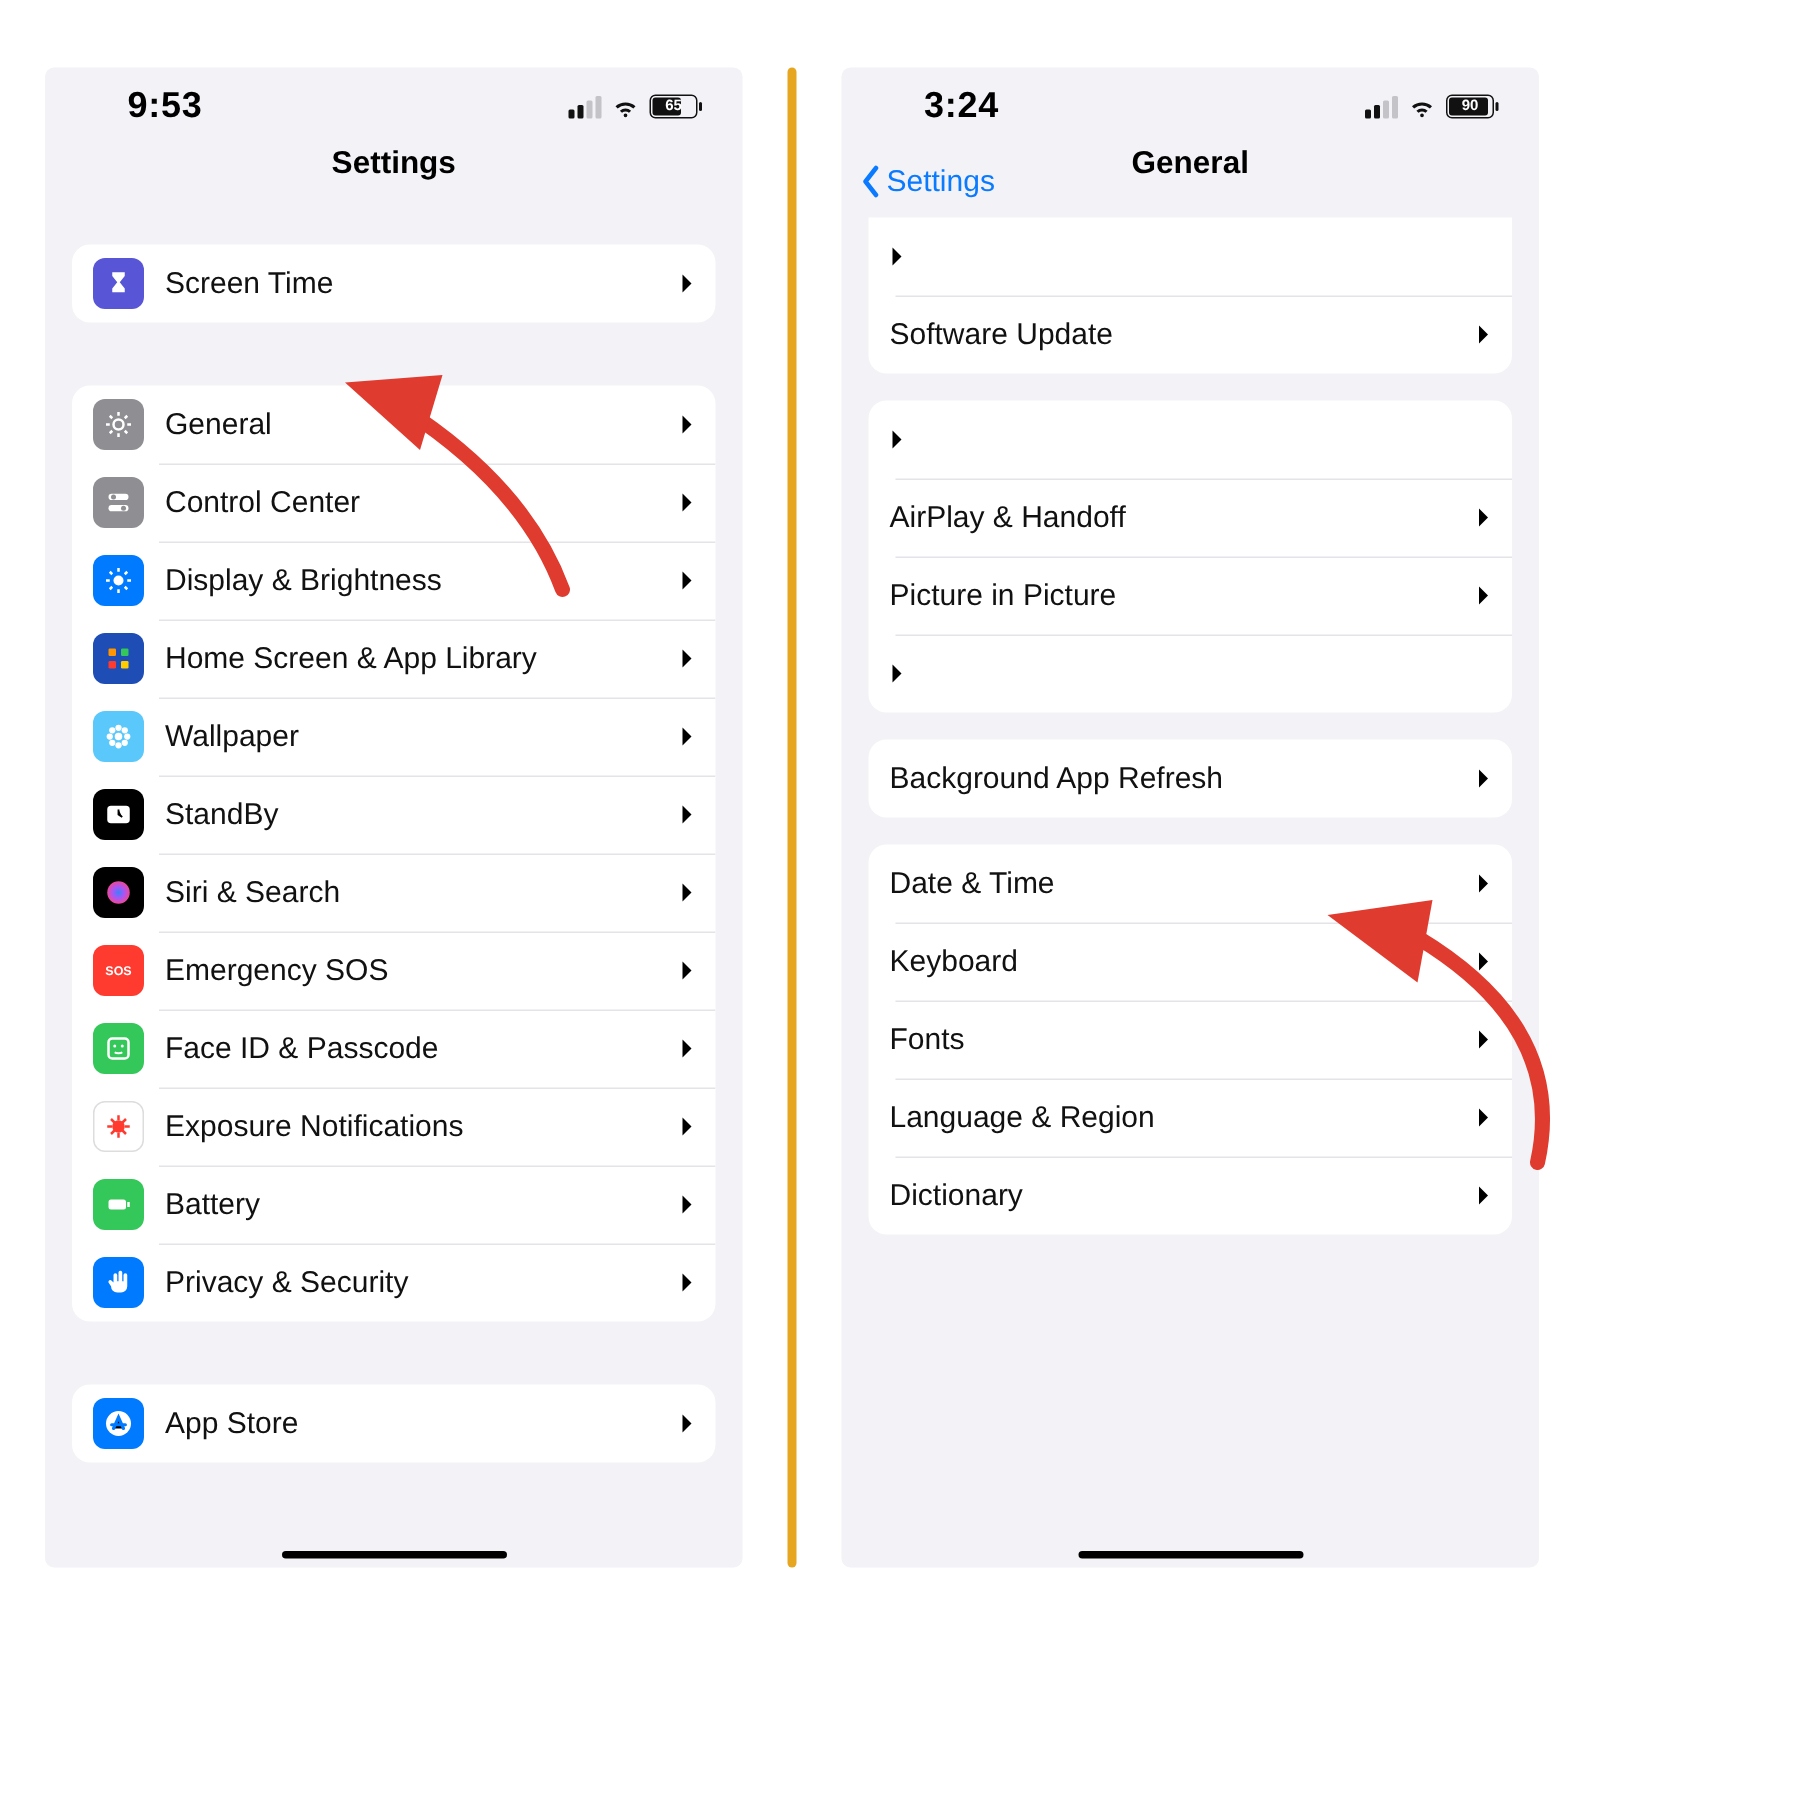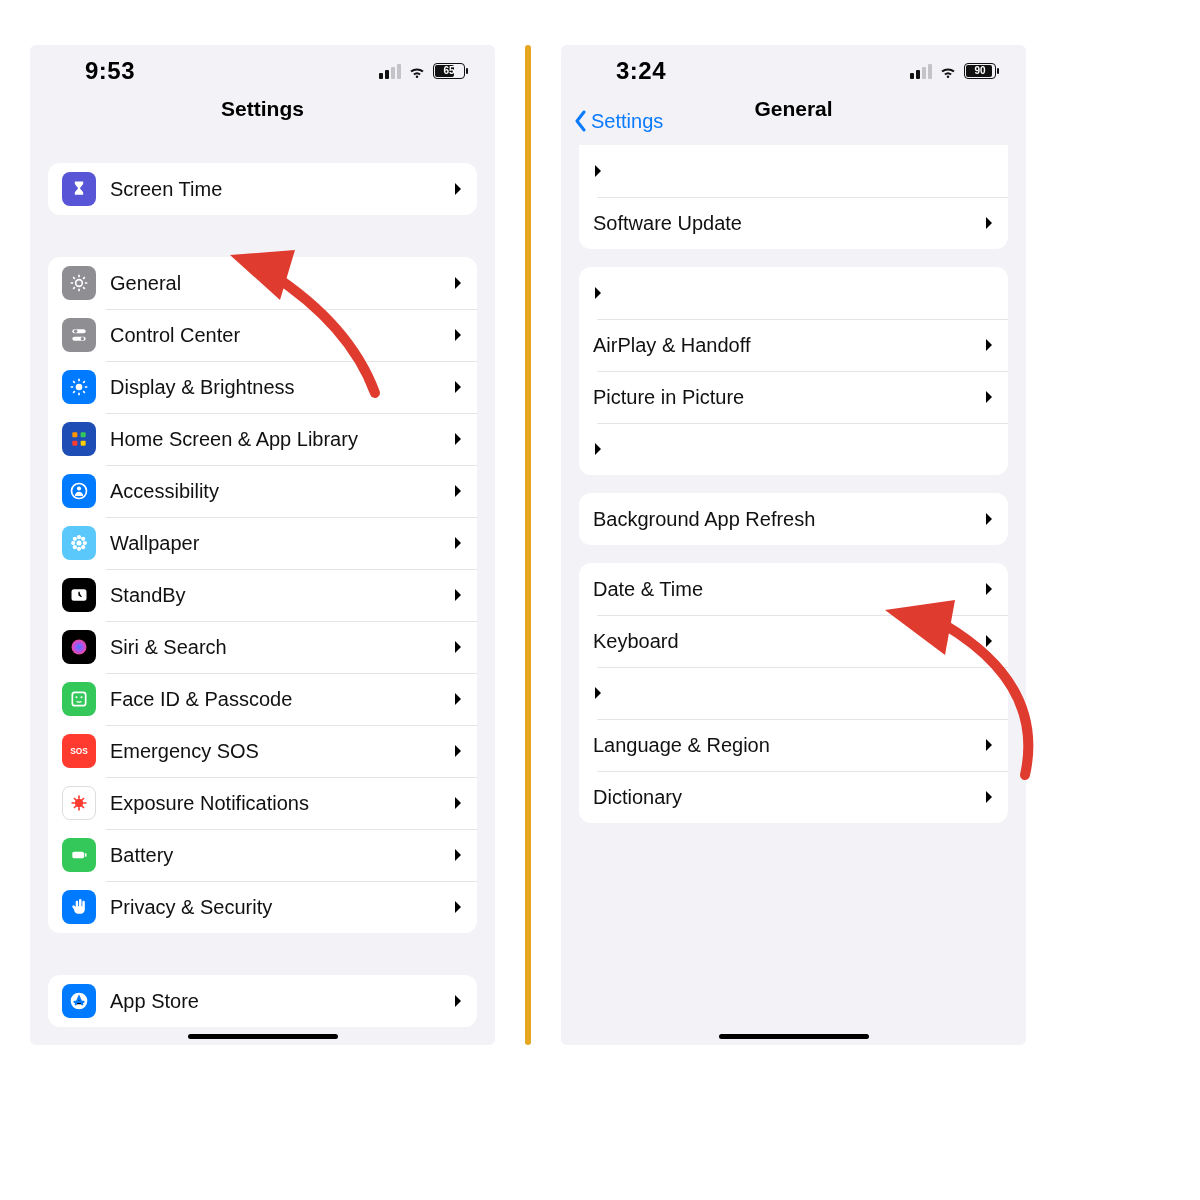--- a/index.html
+++ b/index.html
@@ -232,31 +232,20 @@
               <svg>
                 <use href="#g-grid"></use>
               </svg>
             </div>
     <div class="label">Home Screen &amp; App Library</div>
     <svg class="chev">
               <use href="#chev"></use>
             </svg>
   </div>
           <div class="row">
-    <div class="icon bg-blue">
-              <svg>
-                <use href="#g-person"></use>
-              </svg>
-            </div>
-    <div class="label">Accessibility</div>
-    <svg class="chev">
-              <use href="#chev"></use>
-            </svg>
-  </div>
-          <div class="row">
     <div class="icon bg-teal">
               <svg>
                 <use href="#g-flower"></use>
               </svg>
             </div>
     <div class="label">Wallpaper</div>
     <svg class="chev">
               <use href="#chev"></use>
             </svg>
   </div>
@@ -276,37 +265,37 @@
               <svg>
                 <use href="#g-siri"></use>
               </svg>
             </div>
     <div class="label">Siri &amp; Search</div>
     <svg class="chev">
               <use href="#chev"></use>
             </svg>
   </div>
           <div class="row">
+    <div class="icon bg-red">
+              <svg>
+                <use href="#g-sos"></use>
+              </svg>
+            </div>
+    <div class="label">Emergency SOS</div>
+    <svg class="chev">
+              <use href="#chev"></use>
+            </svg>
+  </div>
+          <div class="row">
     <div class="icon bg-green">
               <svg>
                 <use href="#g-face"></use>
               </svg>
             </div>
     <div class="label">Face ID &amp; Passcode</div>
-    <svg class="chev">
-              <use href="#chev"></use>
-            </svg>
-  </div>
-          <div class="row">
-    <div class="icon bg-red">
-              <svg>
-                <use href="#g-sos"></use>
-              </svg>
-            </div>
-    <div class="label">Emergency SOS</div>
     <svg class="chev">
               <use href="#chev"></use>
             </svg>
   </div>
           <div class="row">
     <div class="icon bg-white">
               <svg>
                 <use href="#g-covid"></use>
               </svg>
             </div>
@@ -438,20 +427,21 @@
               <use href="#chev"></use>
             </svg>
   </div>
           <div class="row noicon">
     <div class="label">Keyboard</div>
     <svg class="chev">
               <use href="#chev"></use>
             </svg>
   </div>
           <div class="row noicon">
+    <div class="label">Fonts</div>
     <svg class="chev">
               <use href="#chev"></use>
             </svg>
   </div>
           <div class="row noicon">
     <div class="label">Language &amp; Region</div>
     <svg class="chev">
               <use href="#chev"></use>
             </svg>
   </div>

